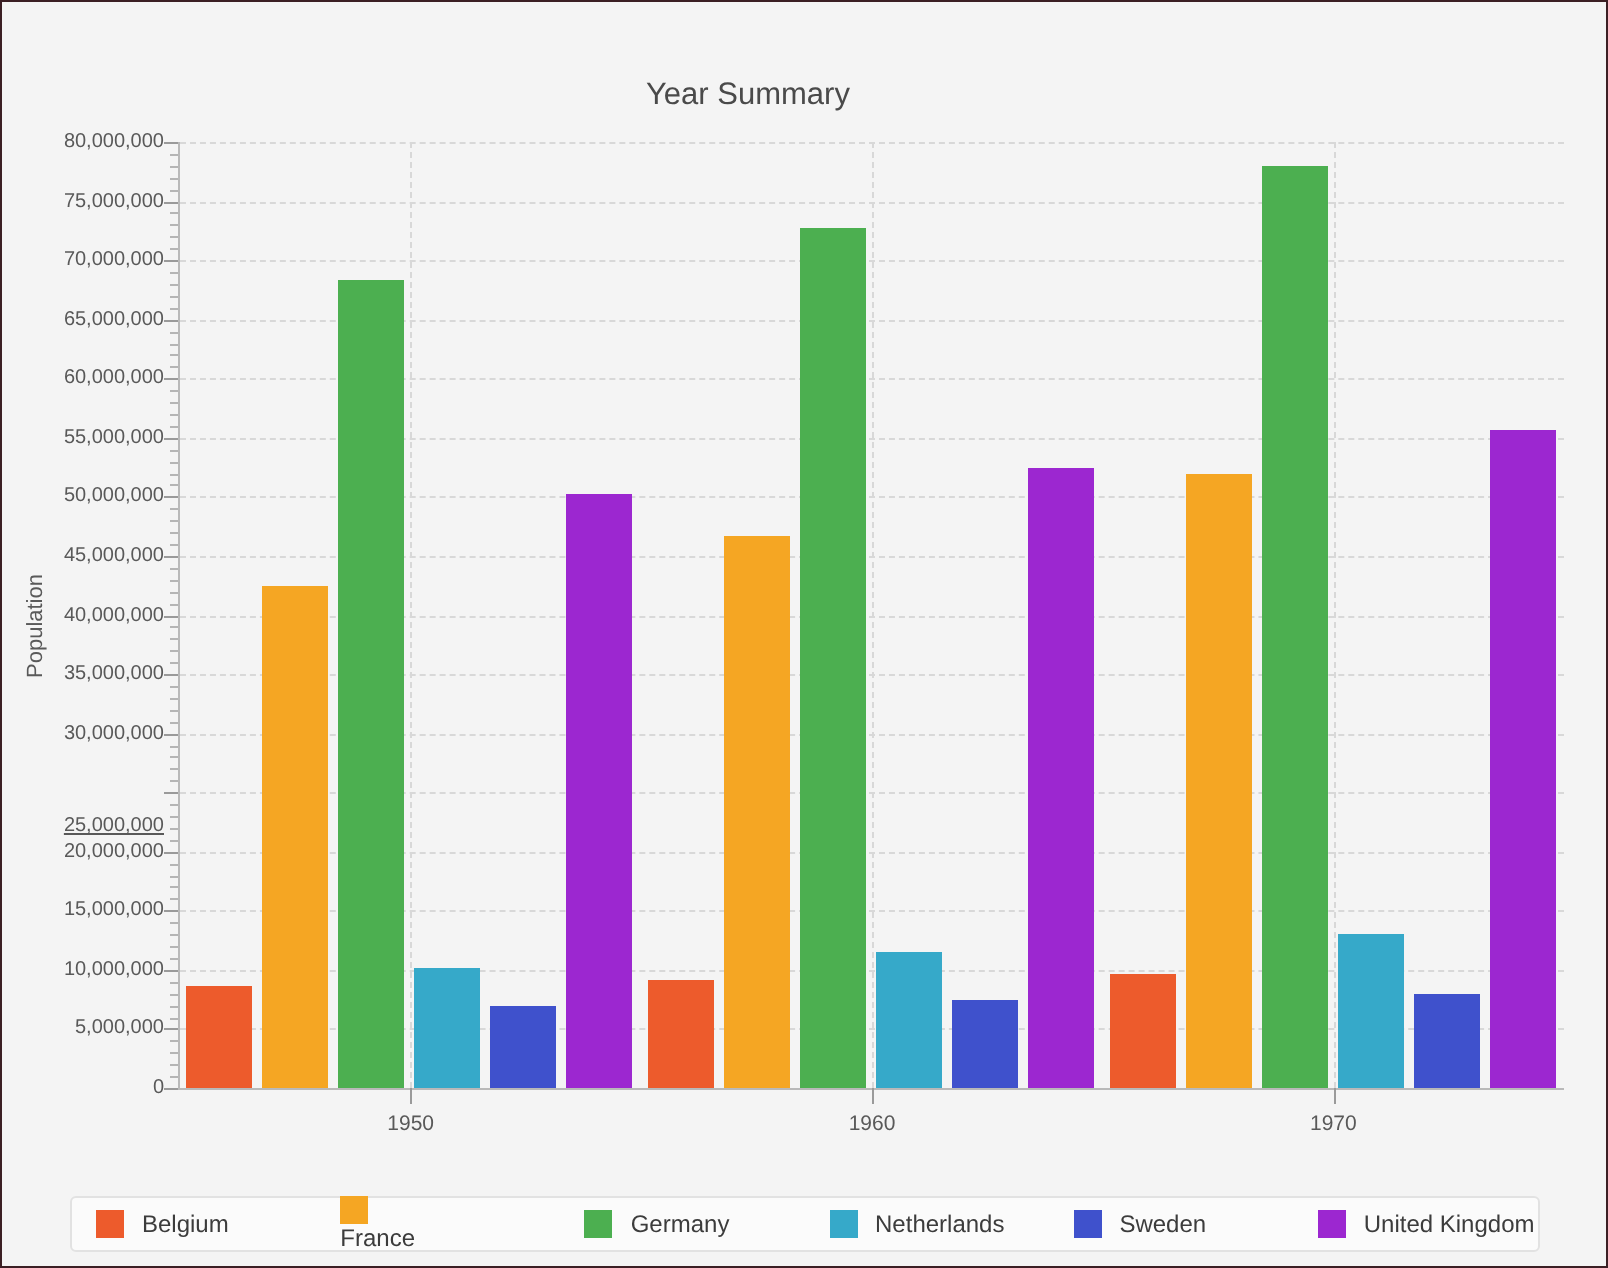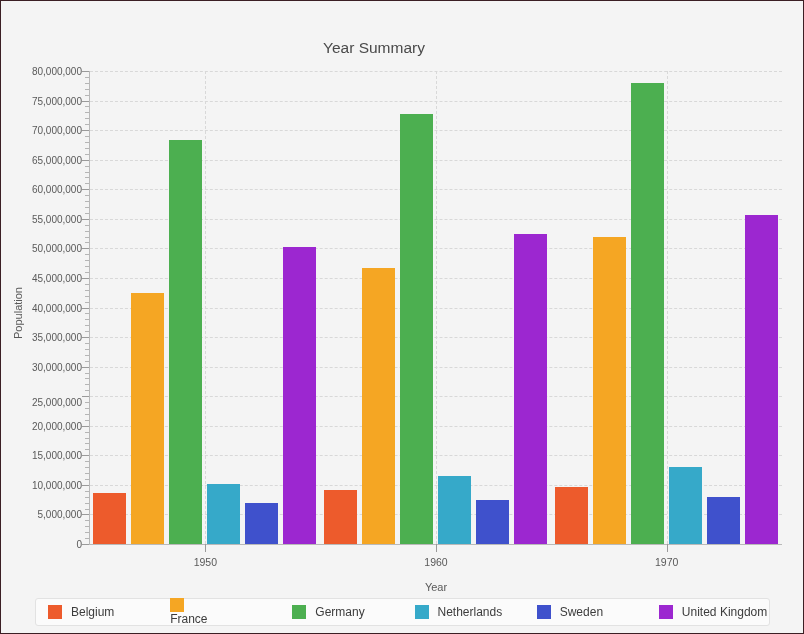--- a/index.html
+++ b/index.html
@@ -294,21 +294,21 @@
           <div class="ytick-minor" style="top: 372.488px;"></div>
           <div class="ytick-minor" style="top: 366.575px;"></div>
           <div class="ytick-minor" style="top: 360.663px;"></div>
           <div class="ytick-major" style="top: 354.75px;"></div>
           <div class="ylabel" style="top: 354.75px;">20,000,000</div>
           <div class="ytick-minor" style="top: 348.837px;"></div>
           <div class="ytick-minor" style="top: 342.925px;"></div>
           <div class="ytick-minor" style="top: 337.012px;"></div>
           <div class="ytick-minor" style="top: 331.1px;"></div>
           <div class="ytick-major" style="top: 325.188px;"></div>
-          <div class="ylabel" style="top: 331px;">25,000,000</div>
+          <div class="ylabel" style="top: 342px; text-decoration: underline;">25,000,000</div>
           <div class="ytick-minor" style="top: 319.275px;"></div>
           <div class="ytick-minor" style="top: 313.362px;"></div>
           <div class="ytick-minor" style="top: 307.45px;"></div>
           <div class="ytick-minor" style="top: 301.538px;"></div>
           <div class="ytick-major" style="top: 295.625px;"></div>
           <div class="ylabel" style="top: 295.625px;">30,000,000</div>
           <div class="ytick-minor" style="top: 289.712px;"></div>
           <div class="ytick-minor" style="top: 283.8px;"></div>
           <div class="ytick-minor" style="top: 277.887px;"></div>
           <div class="ytick-minor" style="top: 271.975px;"></div>
@@ -391,21 +391,20 @@
           <div class="bar" title="Netherlands 1970: 13,000,000" style="left: 578.667px; width: 33px; height: 76.8625px; bottom: 0px; top: 396.137px; background: rgb(54, 169, 201);"></div>
           <div class="bar" title="Sweden 1970: 8,000,000" style="left: 616.667px; width: 33px; height: 47.3px; bottom: 0px; top: 425.7px; background: rgb(63, 81, 204);"></div>
           <div class="bar" title="United Kingdom 1970: 55,600,000" style="left: 654.667px; width: 33px; height: 328.735px; bottom: 0px; top: 144.265px; background: rgb(156, 39, 208);"></div>
         </div>
       <div id="xlabels-layer">
           <div class="xlabel" style="left: 115.333px;">1950</div>
           <div class="xlabel" style="left: 346px;">1960</div>
           <div class="xlabel" style="left: 576.667px;">1970</div>
         </div>
       <div id="y-axis-title">Population</div>
-      <div id="x-axis-title">Year</div>
     </div>
 
     <div id="legend">
         <div class="legend-item" style="width: 122.5px;">
           <span class="legend-swatch" style="background: rgb(237, 91, 44);"></span>
           <span class="legend-label">Belgium</span>
         </div>
         <div class="legend-item" style="width: 122.5px; flex-direction: column;">
           <span class="legend-swatch" style="background: rgb(245, 166, 35);"></span>
           <span class="legend-label">France</span>

